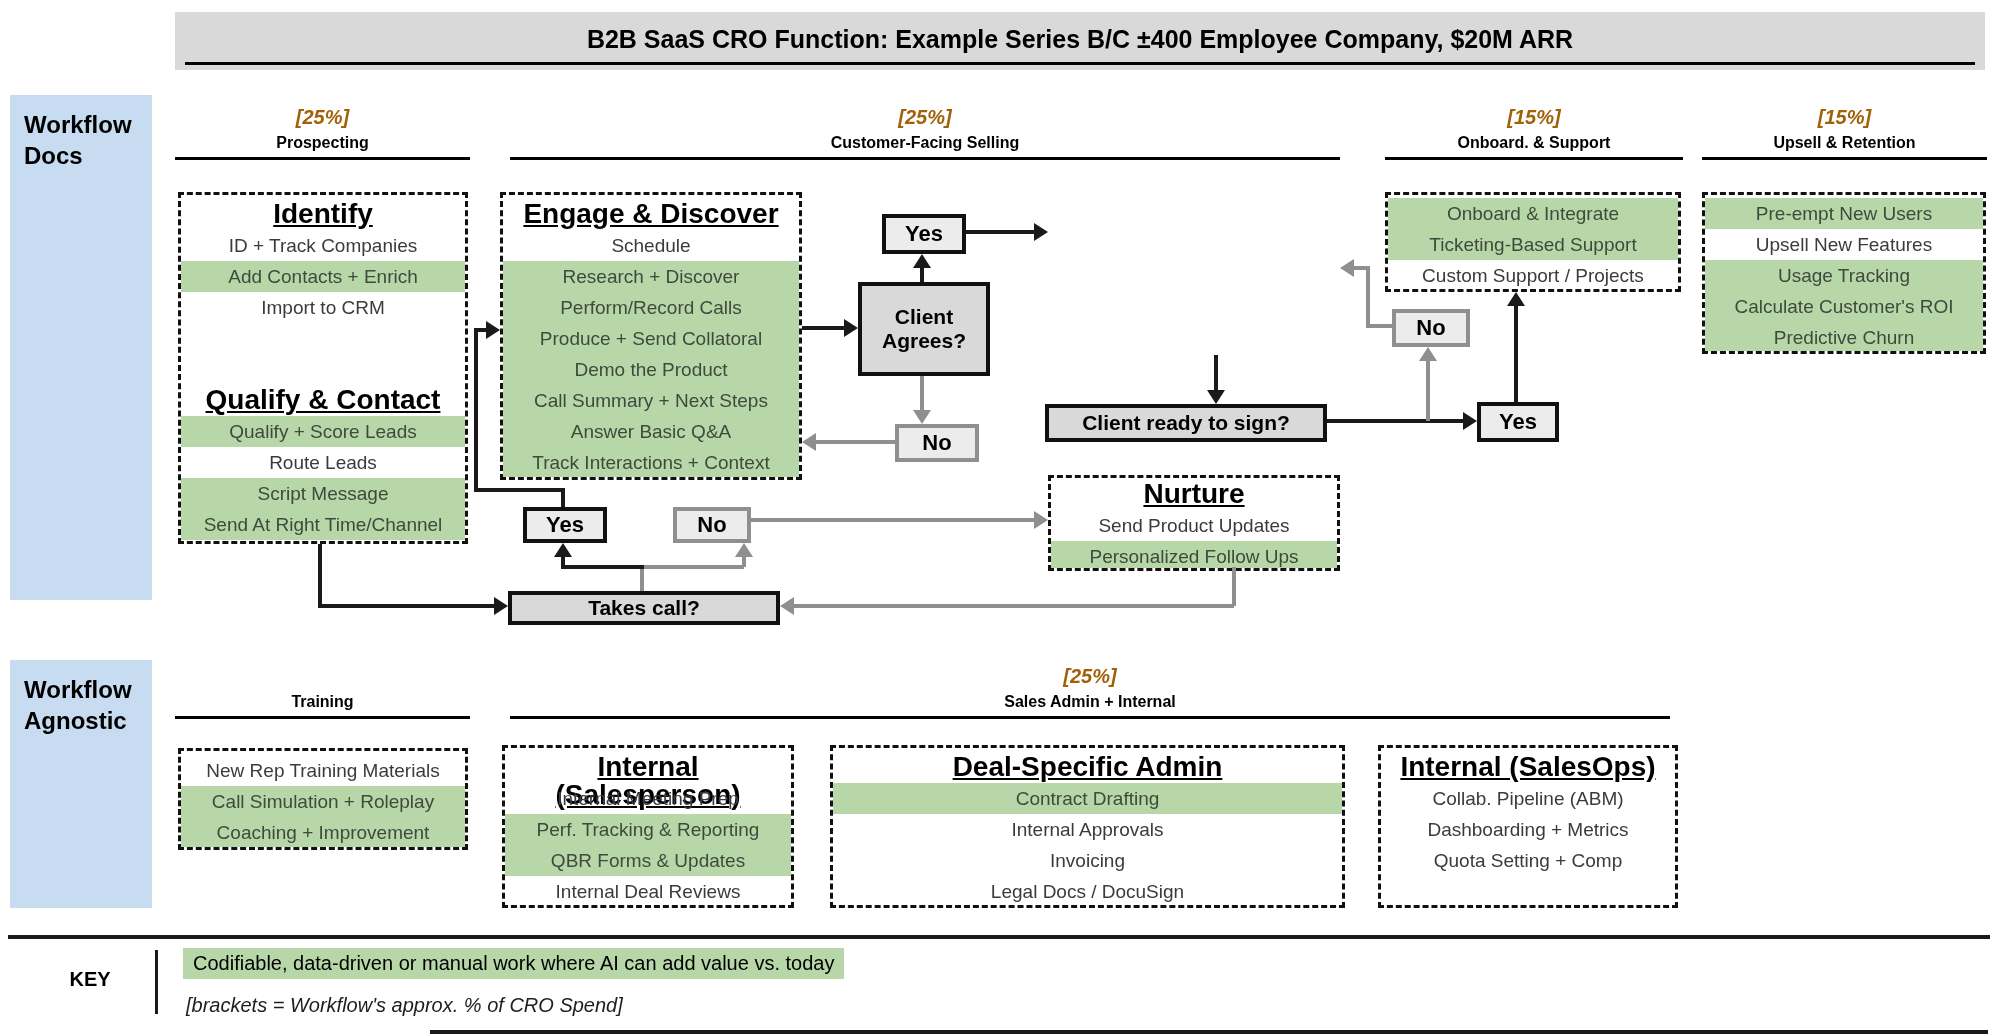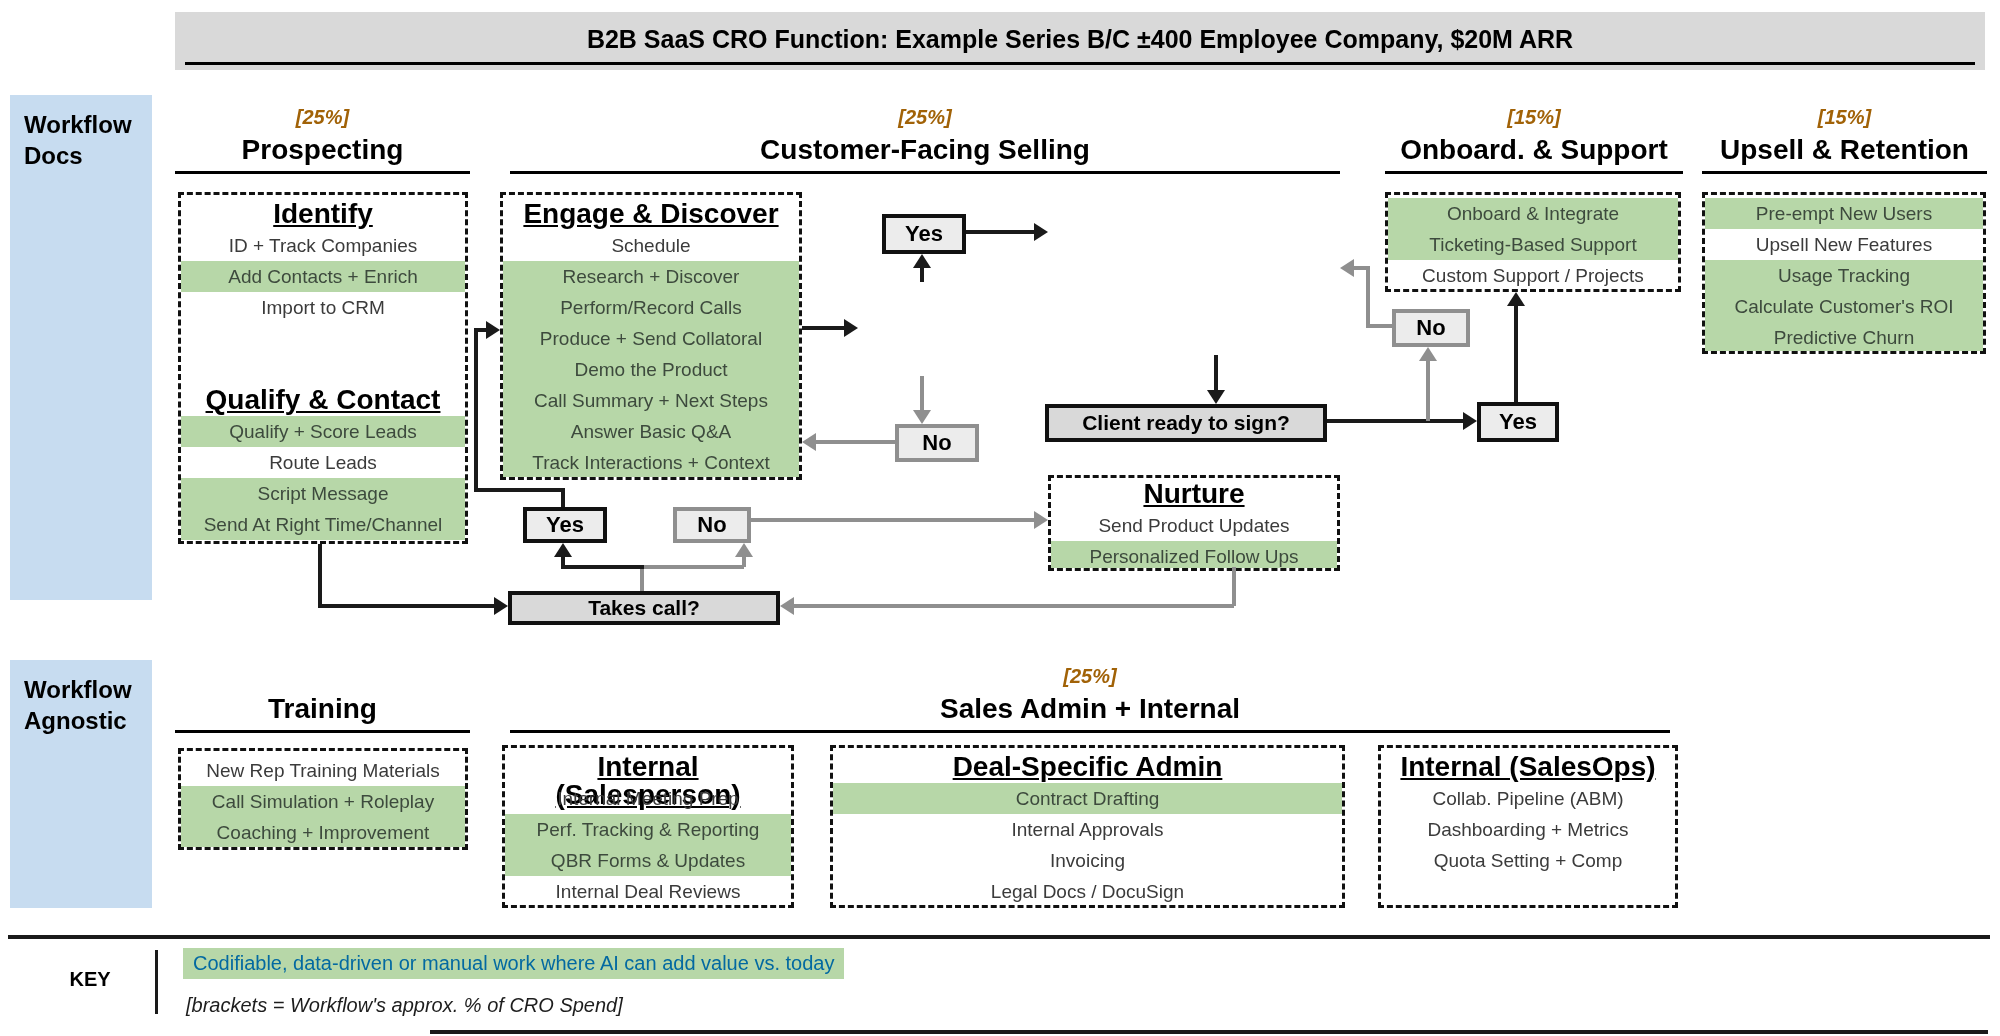--- a/index.html
+++ b/index.html
@@ -13,21 +13,21 @@
   .titlebar{background:#d9d9d9;text-align:center;}
   .titlebar .t{font-size:25px;font-weight:bold;padding-top:13px;color:#000;}
   .titlebar .underline{position:absolute;left:10px;right:10px;bottom:5px;height:3px;background:#000;}
 
   
   .sideblk{background:#c7dcf0;padding:14px 10px 0 14px;font-size:24px;font-weight:bold;line-height:1.3;color:#000;}
 
   
   .colhead{text-align:center;}
   .colhead .pct{font-size:20px;font-style:italic;font-weight:bold;height:28px;color:#a16207;}
-  .colhead .lbl{font-size:28px;font-weight:bold;border-bottom:3px solid #000;padding-bottom:5px;color:#000;}
+  .colhead .lbl{font-size:16px;font-weight:bold;border-bottom:3px solid #000;padding-bottom:5px;color:#000;}
 
   
   .dashbox{border:3px dashed #111;background:#fff;padding-top:5px;overflow:hidden;}
   .box-header{font-size:28px;font-weight:bold;text-decoration:underline;text-align:center;height:30px;line-height:28px;color:#000;}
   .task-row{font-size:19px;text-align:center;height:31px;line-height:31px;color:#3b3b3b;white-space:nowrap;}
   .task-row.green{background:#b7d7a8;color:#3d4a3d;}
   .row-spacer{height:63px;}
 
   
   .node{background:#d9d9d9;border:4px solid #111;text-align:center;font-weight:bold;color:#000;
@@ -41,21 +41,21 @@
   .line.gray{background:#8f8f8f;}
   .arr{position:absolute;width:0;height:0;color:#1a1a1a;}
   .arr.gray{color:#8f8f8f;}
   .arr.r{border-top:9px solid transparent;border-bottom:9px solid transparent;border-left:14px solid currentColor;}
   .arr.l{border-top:9px solid transparent;border-bottom:9px solid transparent;border-right:14px solid currentColor;}
   .arr.u{border-left:9px solid transparent;border-right:9px solid transparent;border-bottom:14px solid currentColor;}
   .arr.d{border-left:9px solid transparent;border-right:9px solid transparent;border-top:14px solid currentColor;}
 
   
   .keylabel{font-size:20px;font-weight:bold;text-align:center;color:#000;}
-  .greentext{display:inline-block;background:#b7d7a8;padding:4px 10px;font-size:20px;color:#0369a1;}
+  .greentext{display:inline-block;background:#b7d7a8;padding:4px 10px;font-size:20px;color:#000000;}
   .italicnote{font-size:20px;font-style:italic;color:#1d1d1d;}
 </style>
 </head>
 <body>
 
 <div class="canvas">
 
   <div class="abs titlebar" style="left:175px;top:12px;width:1810px;height:58px;">
     <div class="t">B2B SaaS CRO Function: Example Series B/C ±400 Employee Company, $20M ARR</div>
     <div class="underline"></div>
@@ -155,20 +155,21 @@
       <div class="task-row">Invoicing</div>
       <div class="task-row">Legal Docs / DocuSign</div>
     </div>
   <div class="abs dashbox" style="left:1378px;top:745px;width:300px;height:163px;">
       <div class="box-header">Internal (SalesOps)</div>
       <div class="task-row">Collab. Pipeline (ABM)</div>
       <div class="task-row">Dashboarding + Metrics</div>
       <div class="task-row">Quota Setting + Comp</div>
     </div>
 
+  <div class="abs node" style="left:858px;top:282px;width:132px;height:94px;">Client Agrees?</div>
   <div class="abs node" style="left:1045px;top:404px;width:282px;height:38px;">Client ready to sign?</div>
   <div class="abs node" style="left:508px;top:591px;width:272px;height:34px;">Takes call?</div>
 
   <div class="abs yn" style="left:882px;top:214px;width:84px;height:40px;">Yes</div>
   <div class="abs yn grayb" style="left:895px;top:424px;width:84px;height:38px;">No</div>
   <div class="abs yn grayb" style="left:1392px;top:309px;width:78px;height:38px;">No</div>
   <div class="abs yn" style="left:1477px;top:402px;width:82px;height:40px;">Yes</div>
   <div class="abs yn" style="left:523px;top:507px;width:84px;height:36px;">Yes</div>
   <div class="abs yn grayb" style="left:673px;top:507px;width:78px;height:36px;">No</div>
 

